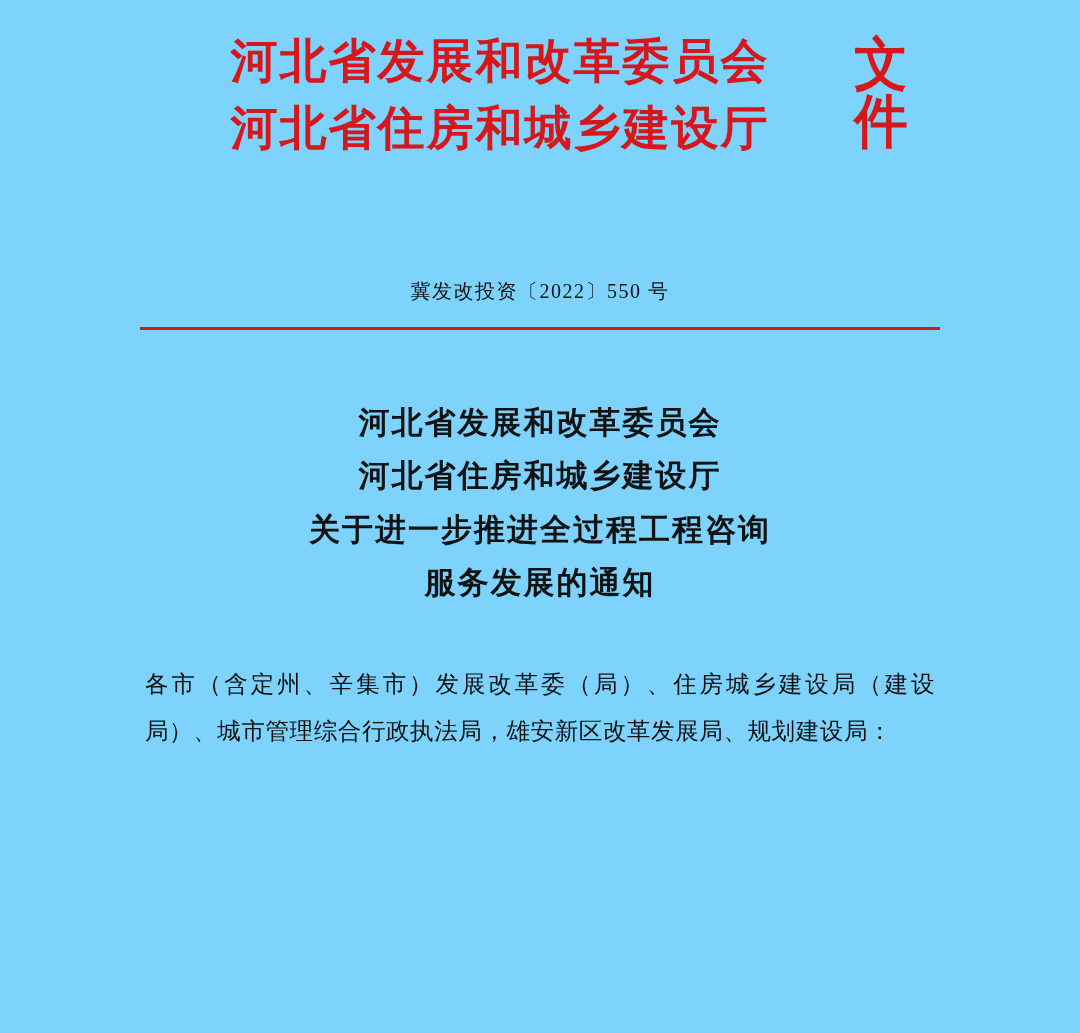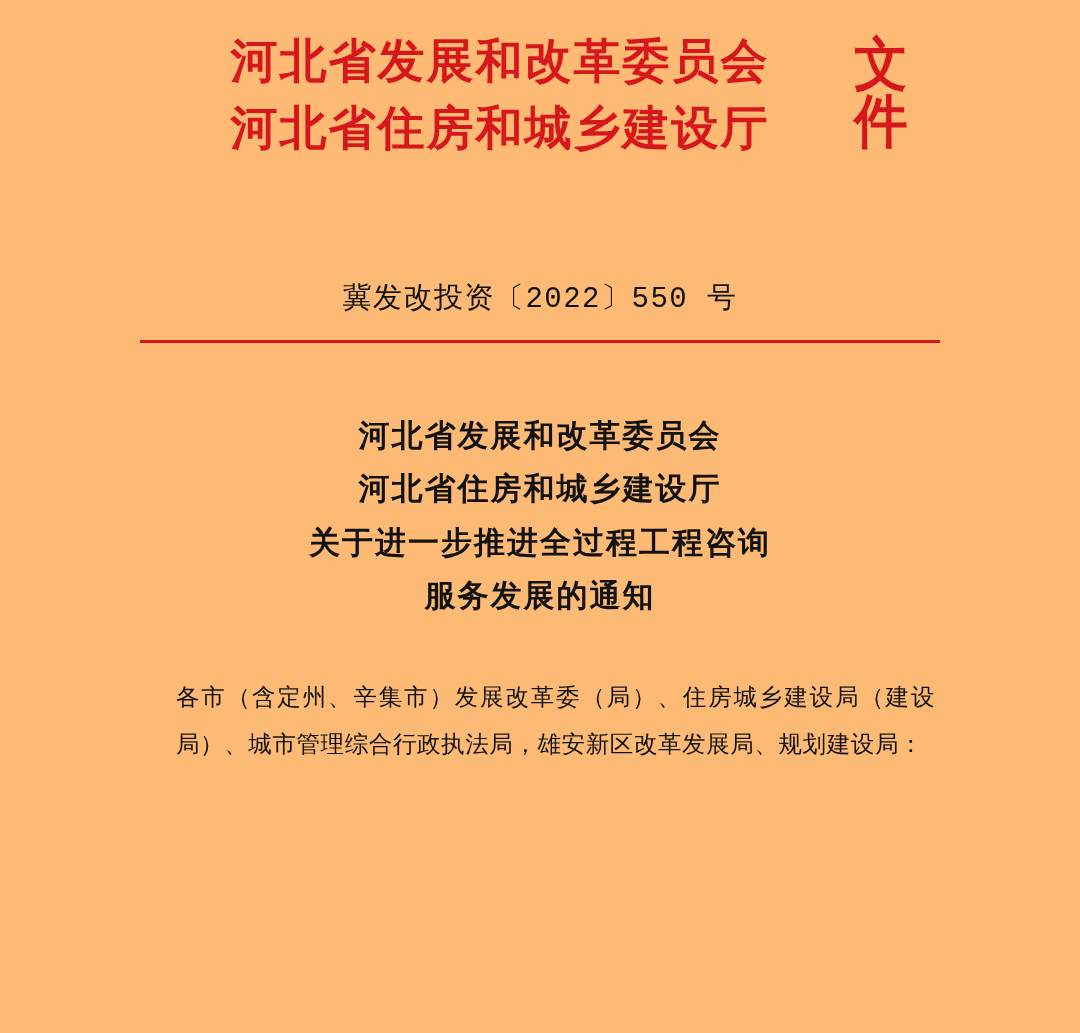--- a/index.html
+++ b/index.html
@@ -13,21 +13,21 @@
     font-family: "DejaVu Serif", "Liberation Serif", serif;
     color: #1a1a1a;
     overflow: hidden;
     position: relative;
   }
 
   .page {
     position: relative;
     width: 1080px;
     height: 1033px;
-    background: #fdba74;
+    background: #7dd3fc;
   }
 
   
   .letterhead {
     position: relative;
     padding-top: 26px;
     height: 180px;
   }
   .letterhead-lines {
     position: absolute;
@@ -59,24 +59,24 @@
     letter-spacing: 0;
     transform: scaleX(0.92);
   }
 
   
   .docnum-block {
     margin-top: 72px;
     text-align: center;
   }
   .docnum {
-    font-size: 29px;
+    font-size: 20px;
     letter-spacing: 1.5px;
     color: #111;
-    font-family: Liberation Mono, monospace;
+    font-family: Liberation Serif, serif;
   }
   .red-rule {
     margin: 22px auto 0 auto;
     width: 800px;
     height: 3px;
     background: #d6171b;
   }
 
   
   .title-block {
@@ -97,21 +97,20 @@
     margin: 52px auto 0 auto;
     width: 790px;
   }
   .para {
     font-size: 23.5px;
     line-height: 2.0;
     letter-spacing: 0.6px;
     color: #111;
     text-align: justify;
     font-family: "DejaVu Serif", "Liberation Serif", serif;
-    margin-left: 31px;
   }
   .indent {
     text-indent: 2em;
   }
 </style>
 </head>
 <body>
 
 <div class="page">
 

